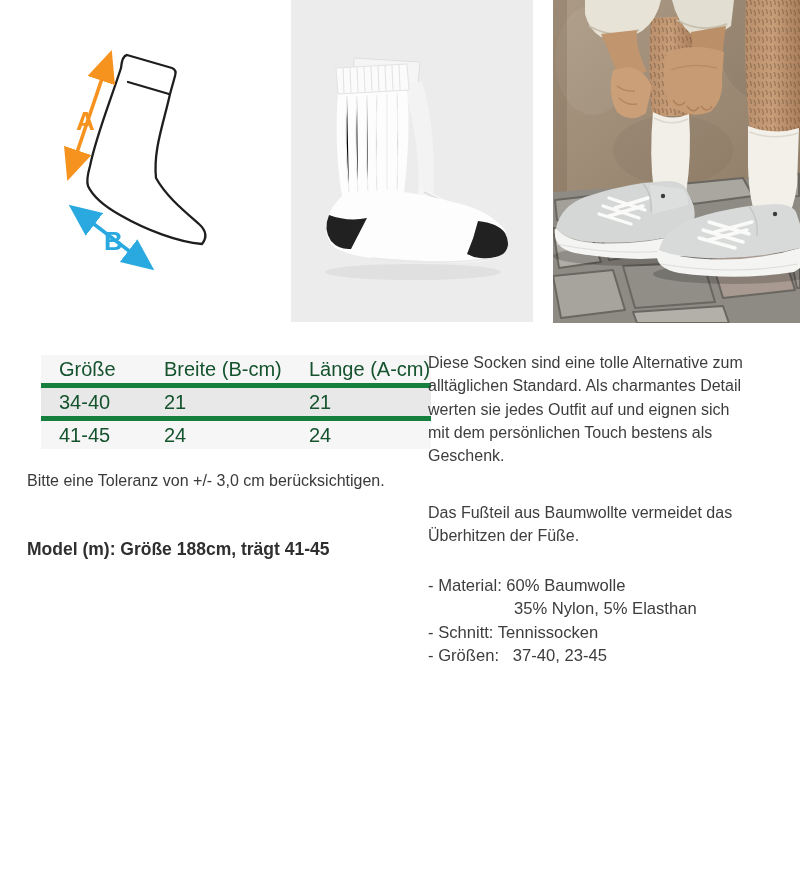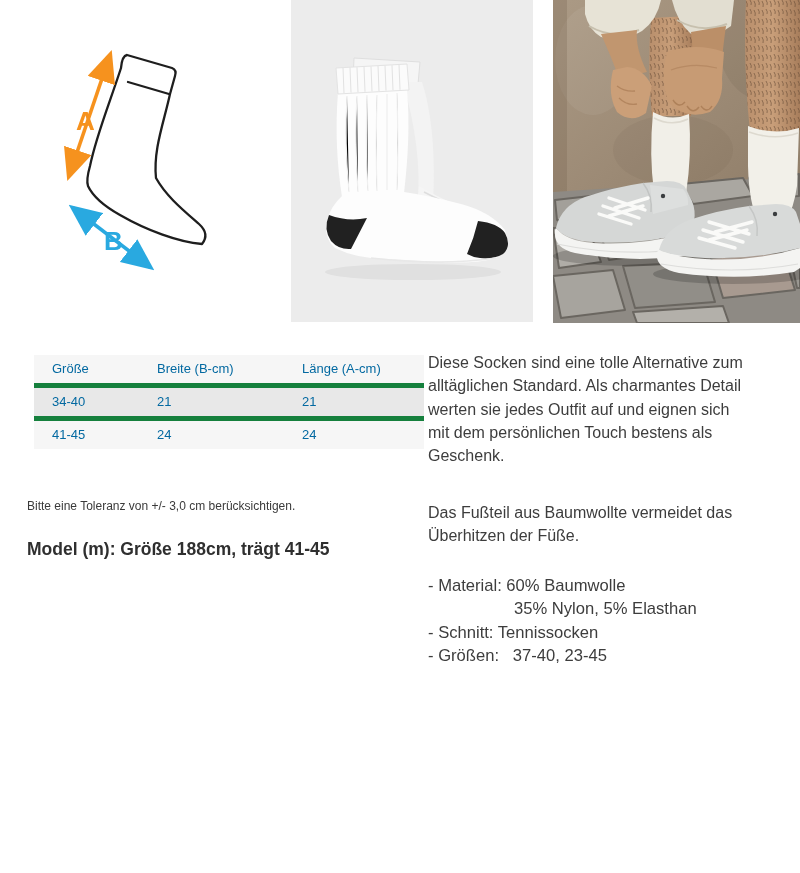--- a/index.html
+++ b/index.html
@@ -7,29 +7,29 @@
     position:relative;width:800px;height:873px;background:#ffffff;overflow:hidden;
     font-family:"Liberation Sans","DejaVu Sans",sans-serif;color:#3d3d3d;
   }
   .panel{position:absolute;top:0;}
   .diagram-panel{left:0;width:290px;height:323px;background:#ffffff;}
   .diagram-panel svg{position:absolute;left:50px;top:38px;}
   .product-panel{left:291px;width:242px;height:322px;background:#ececec;}
   .photo-panel{left:553px;width:247px;height:323px;}
 
   
-  .size-table{position:absolute;left:34px;top:355px;width:390px;font-size:13px;color:#0369a1;}
+  .size-table{position:absolute;left:41px;top:355px;width:390px;font-size:20px;color:#14532d;}
   .size-table .tr{display:grid;grid-template-columns:105px 145px 140px;height:28px;line-height:28px;}
   .size-table .tr + .tr{border-top:5px solid #15803d;}
   .size-table .td{padding-left:18px;white-space:nowrap;overflow:hidden;}
   .size-table .thead{background:#f6f6f6;}
   .size-table .row-odd{background:#e8e8e8;}
   .size-table .row-even{background:#f6f6f6;}
 
-  .tolerance-note{position:absolute;left:27px;top:499px;font-size:12px;color:#3a3a3a;}
+  .tolerance-note{position:absolute;left:27px;top:472px;font-size:16px;color:#3a3a3a;}
   .model-info{position:absolute;left:27px;top:539px;font-size:17.5px;font-weight:bold;color:#2f2f2f;}
 
   
   .desc{position:absolute;left:428px;width:370px;font-size:16px;line-height:23.3px;color:#3d3d3d;white-space:pre-line;}
   .desc-p1{top:351px;}
   .desc-p2{top:501px;}
   .details{position:absolute;left:428px;top:574px;font-size:16.6px;line-height:23.3px;color:#3d3d3d;}
   .details .line{white-space:pre-wrap;}
   .details .indent{padding-left:86px;}
 </style>

